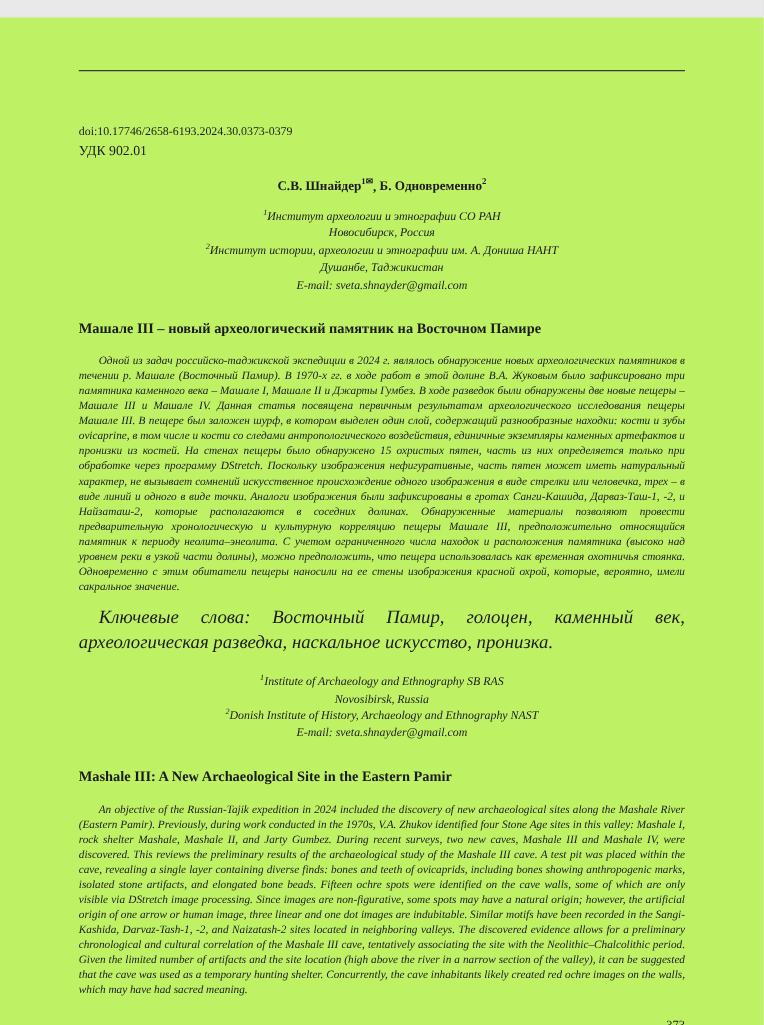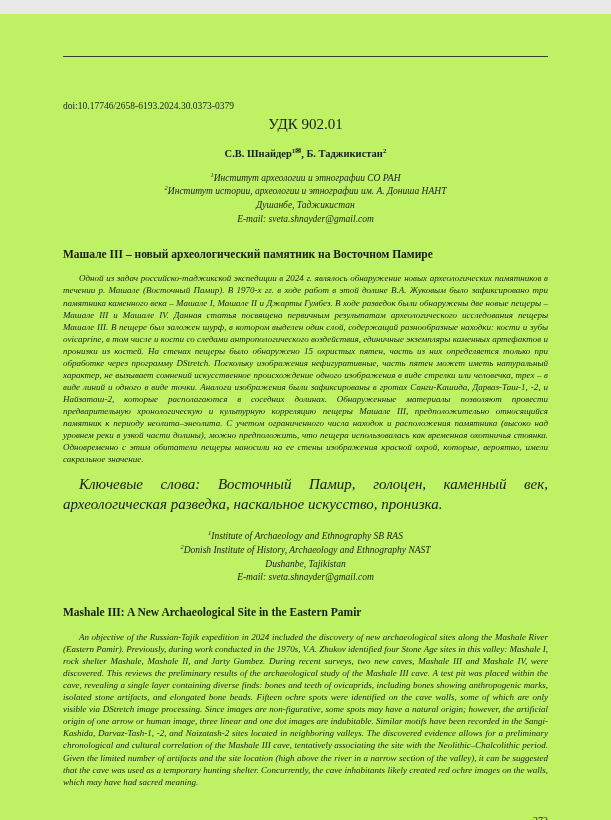--- a/index.html
+++ b/index.html
@@ -22,23 +22,22 @@
     width: 100%;
   }
   .doi-line {
     margin-top: 44px;
     font-size: 9.5px;
     line-height: 1.25;
     text-align: left;
   }
   .udk-line {
     margin-top: 2px;
-    font-size: 15px;
+    font-size: 11px;
     line-height: 1.25;
-    text-align: center;
   }
   .authors {
     margin-top: 13px;
     text-align: center;
     font-weight: bold;
     font-size: 10.5px;
     line-height: 1.25;
   }
   .authors sup { font-size: 7px; font-weight: bold; }
   .affils {
@@ -84,40 +83,41 @@
 </head>
 <body>
 
 <div class="page">
 
   <hr class="top-rule">
 
   <div class="doi-line">doi:10.17746/2658-6193.2024.30.0373-0379</div>
   <div class="udk-line">УДК 902.01</div>
 
-  <p class="authors"><span><span>С.В. Шнайдер</span><sup>1</sup><sup class="envelope">✉</sup></span><span>, </span><span><span>Б. Таджикистан</span><sup>2</sup></span></p>
+  <p class="authors"><span><span>С.В. Шнайдер</span><sup>1</sup><sup class="envelope">✉</sup></span><span>, </span><span><span>Б. Одновременно</span><sup>2</sup></span></p>
 
   <div class="affils">
     <div class="affil"><sup>1</sup><span>Институт археологии и этнографии СО РАН</span></div>
+    <div class="affil"><sup></sup><span>Новосибирск, Россия</span></div>
     <div class="affil"><sup>2</sup><span>Институт истории, археологии и этнографии им. А. Дониша НАНТ</span></div>
     <div class="affil"><sup></sup><span>Душанбе, Таджикистан</span></div>
     <div class="affil"><sup></sup><span>E-mail: sveta.shnayder@gmail.com</span></div>
   </div>
 
   <h1 class="article-title">Машале III – новый археологический памятник на Восточном Памире</h1>
 
   <p class="abstract">Одной из задач российско-таджикской экспедиции в 2024 г. являлось обнаружение новых археологических памятников в течении р. Машале (Восточный Памир). В 1970-х гг. в ходе работ в этой долине В.А. Жуковым было зафиксировано три памятника каменного века – Машале I, Машале II и Джарты Гумбез. В ходе разведок были обнаружены две новые пещеры – Машале III и Машале IV. Данная статья посвящена первичным результатам археологического исследования пещеры Машале III. В пещере был заложен шурф, в котором выделен один слой, содержащий разнообразные находки: кости и зубы ovicaprine, в том числе и кости со следами антропологического воздействия, единичные экземпляры каменных артефактов и пронизки из костей. На стенах пещеры было обнаружено 15 охристых пятен, часть из них определяется только при обработке через программу DStretch. Поскольку изображения нефигуративные, часть пятен может иметь натуральный характер, не вызывает сомнений искусственное происхождение одного изображения в виде стрелки или человечка, трех – в виде линий и одного в виде точки. Аналоги изображения были зафиксированы в гротах Санги-Кашида, Дарваз-Таш-1, -2, и Найзаташ-2, которые располагаются в соседних долинах. Обнаруженные материалы позволяют провести предварительную хронологическую и культурную корреляцию пещеры Машале III, предположительно относящийся памятник к периоду неолита–энеолита. С учетом ограниченного числа находок и расположения памятника (высоко над уровнем реки в узкой части долины), можно предположить, что пещера использовалась как временная охотничья стоянка. Одновременно с этим обитатели пещеры наносили на ее стены изображения красной охрой, которые, вероятно, имели сакральное значение.</p>
 
   <p class="keywords ru"><span>Ключевые слова:</span><span> Восточный Памир, голоцен, каменный век, археологическая разведка, наскальное искусство, пронизка.</span></p>
 
 
   <div class="affils">
     <div class="affil"><sup>1</sup><span>Institute of Archaeology and Ethnography SB RAS</span></div>
+    <div class="affil"><sup></sup><span>Novosibirsk, Russia</span></div>
     <div class="affil"><sup>2</sup><span>Donish Institute of History, Archaeology and Ethnography NAST</span></div>
-    <div class="affil"><sup></sup><span>Dushanbe, Tajikistan</span></div>
     <div class="affil"><sup></sup><span>E-mail: sveta.shnayder@gmail.com</span></div>
   </div>
 
   <h1 class="article-title">Mashale III: A New Archaeological Site in the Eastern Pamir</h1>
 
   <p class="abstract">An objective of the Russian-Tajik expedition in 2024 included the discovery of new archaeological sites along the Mashale River (Eastern Pamir). Previously, during work conducted in the 1970s, V.A. Zhukov identified four Stone Age sites in this valley: Mashale I, rock shelter Mashale, Mashale II, and Jarty Gumbez. During recent surveys, two new caves, Mashale III and Mashale IV, were discovered. This reviews the preliminary results of the archaeological study of the Mashale III cave. A test pit was placed within the cave, revealing a single layer containing diverse finds: bones and teeth of ovicaprids, including bones showing anthropogenic marks, isolated stone artifacts, and elongated bone beads. Fifteen ochre spots were identified on the cave walls, some of which are only visible via DStretch image processing. Since images are non-figurative, some spots may have a natural origin; however, the artificial origin of one arrow or human image, three linear and one dot images are indubitable. Similar motifs have been recorded in the Sangi-Kashida, Darvaz-Tash-1, -2, and Naizatash-2 sites located in neighboring valleys. The discovered evidence allows for a preliminary chronological and cultural correlation of the Mashale III cave, tentatively associating the site with the Neolithic–Chalcolithic period. Given the limited number of artifacts and the site location (high above the river in a narrow section of the valley), it can be suggested that the cave was used as a temporary hunting shelter. Concurrently, the cave inhabitants likely created red ochre images on the walls, which may have had sacred meaning.</p>
 
 
   <div class="page-number">373</div>
 

